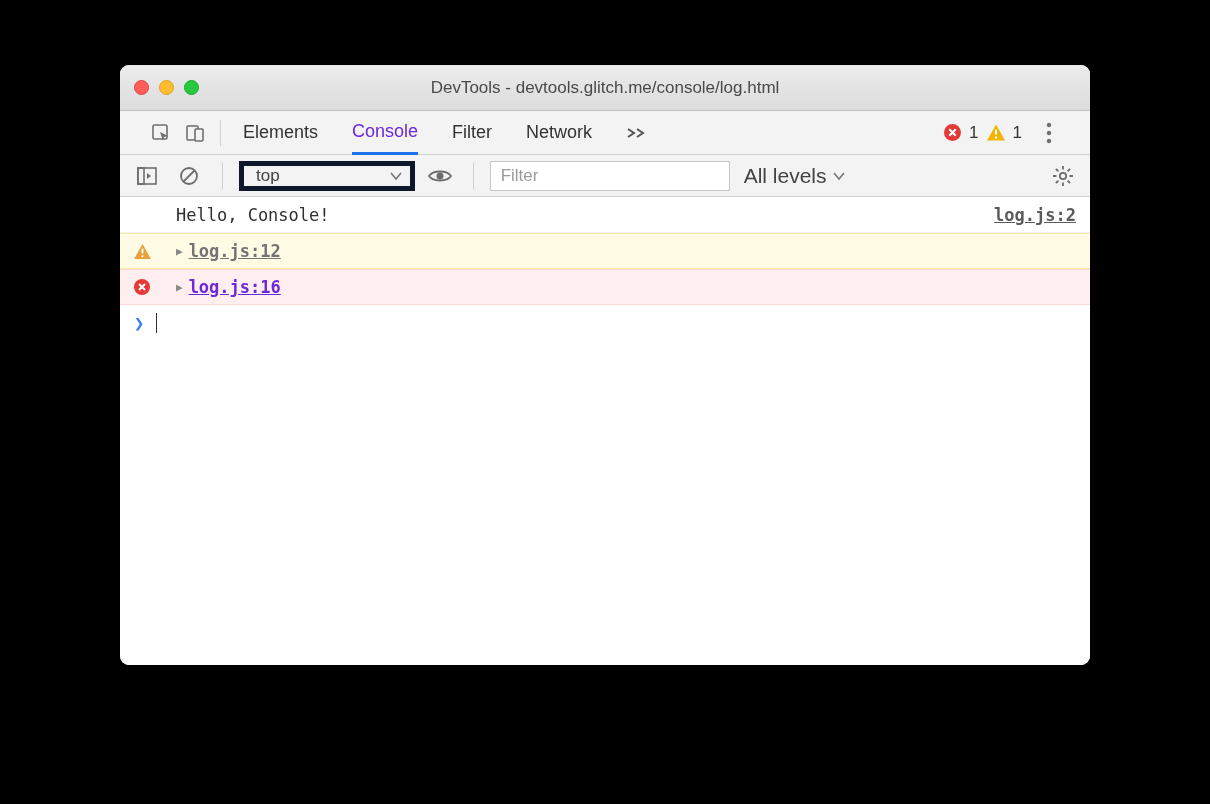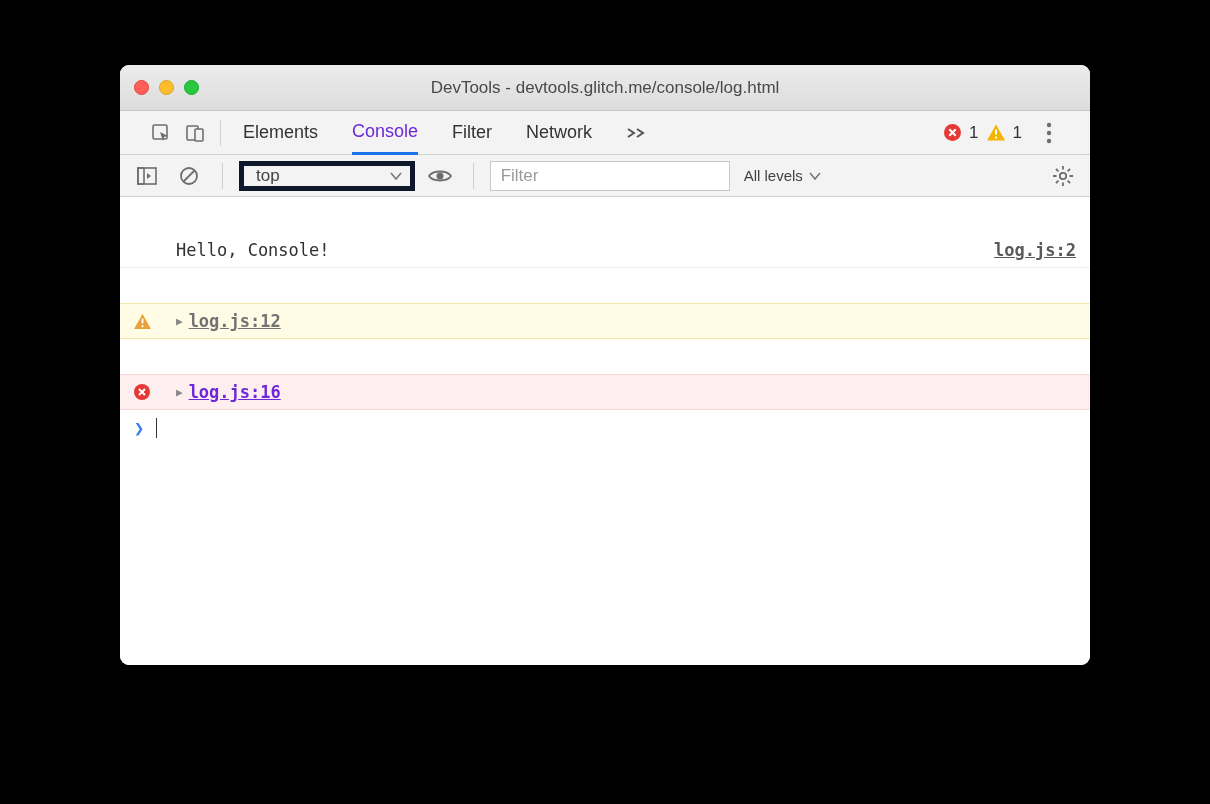--- a/index.html
+++ b/index.html
@@ -108,33 +108,32 @@
     border: 1px solid #c8c8c8;
     height: 30px;
     padding: 0 10px;
     font-size: 17px;
     width: 240px;
     color: #333;
     background: #fff;
   }
   .filter-input::placeholder { color: #9a9a9a; }
   .levels {
-    font-size: 15px; color: #424242;
+    font-size: 21px; color: #424242;
     display: flex; align-items: center; gap: 6px;
     cursor: pointer;
     padding: 0 6px;
   }
   .console-body { flex: 1; background: #fff; font-family: Menlo, Consolas, monospace; }
   .row {
     display: flex; align-items: center;
     height: 36px;
     padding: 0 14px 0 14px;
     font-size: 17px;
     border-bottom: 1px solid #f0f0f0;
-    margin-top: 35px;
   }
   .row .gutter { width: 42px; display: flex; align-items: center; justify-content: flex-start; gap: 4px; }
   .row .msg { flex: 1; }
   .row .src { color: #5a5a5a; text-decoration: underline; cursor: pointer; font-weight: bold; }
   .tog { color: #888; font-size: 11px; cursor: pointer; margin-right: 6px; }
   .row.log { color: #303030; }
   .row.log .gutter { width: 42px; }
   .row.warn { background: #fffbe5; border-top: 1px solid #f5e9a5; border-bottom: 1px solid #f5e9a5; color: #6b5c1a; }
   .row.warn .src { color: #737373; }
   .row.err { background: #ffeef0; border-top: 1px solid #ffd6d9; border-bottom: 1px solid #ffd6d9; color: #e53935; }

